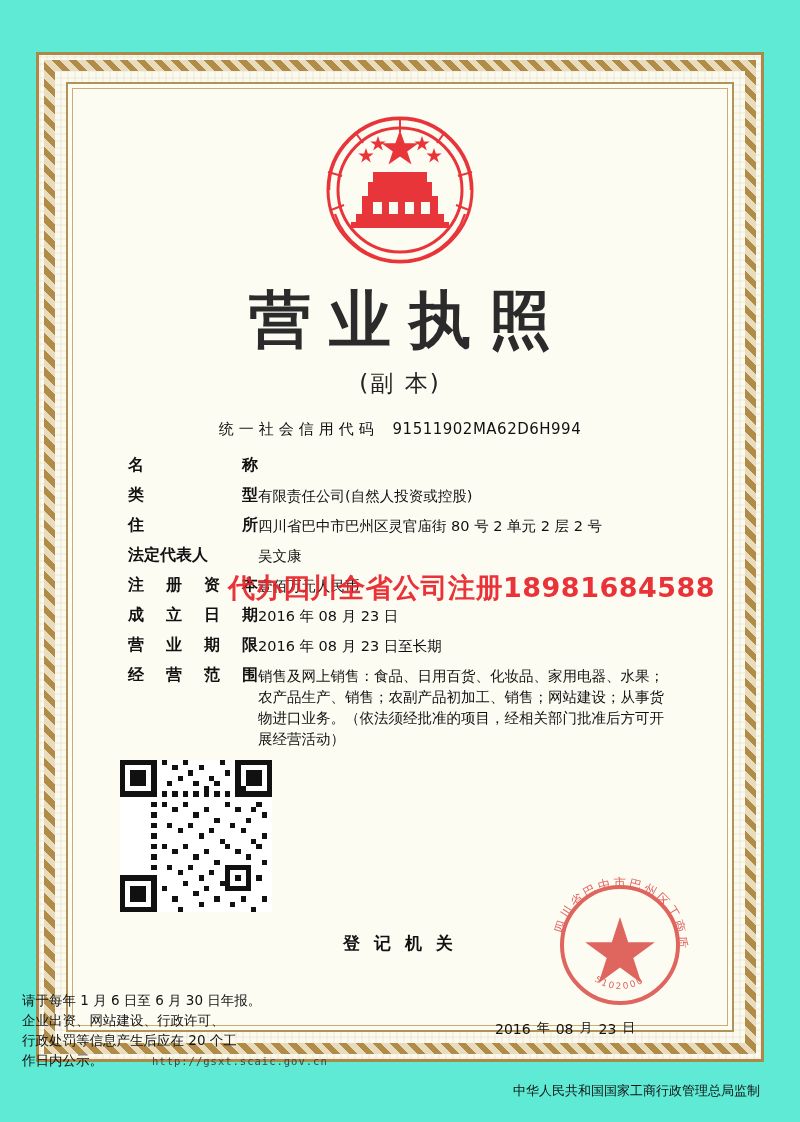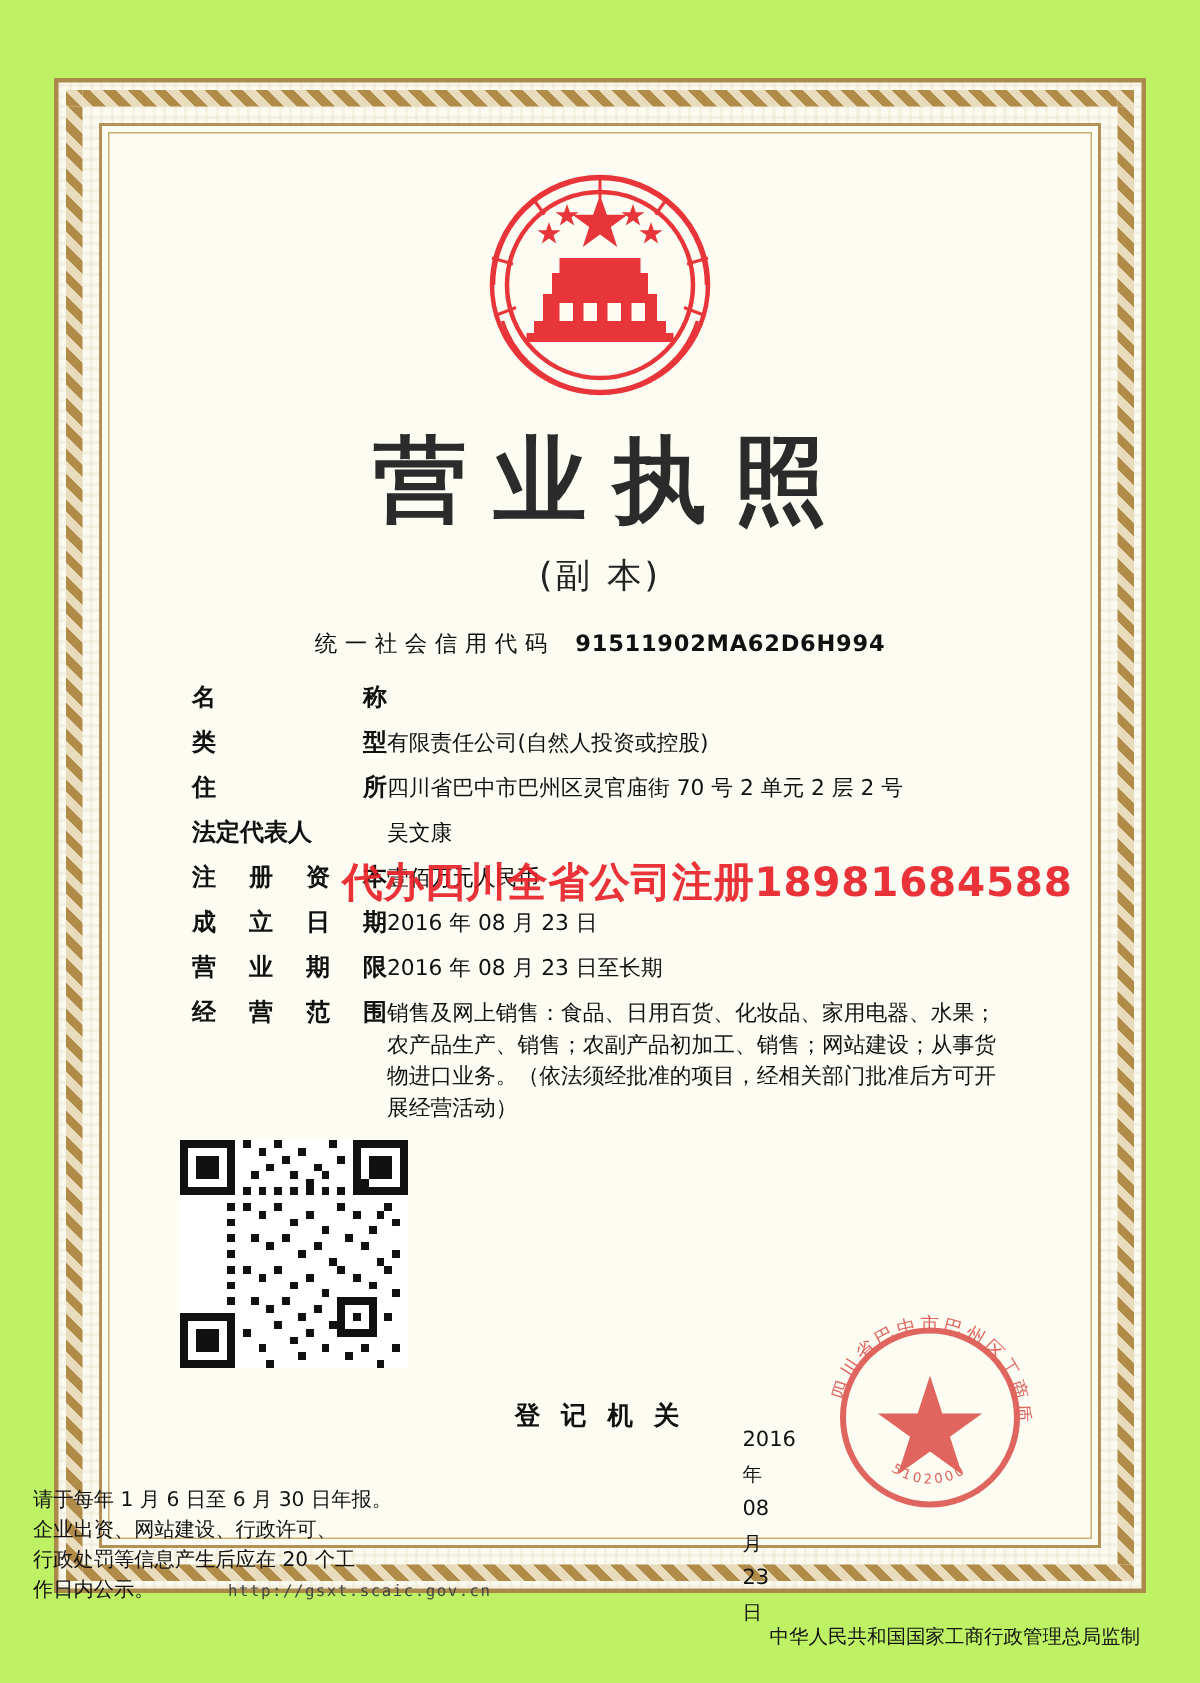--- a/index.html
+++ b/index.html
@@ -5,21 +5,21 @@
   html,body{margin:0;padding:0;}
   body{
     width:800px;height:1122px;
     background:#ffffff;
     font-family:"DejaVu Sans","Liberation Sans",sans-serif;
     overflow:hidden;
     position:relative;
   }
   .page{
     position:absolute;inset:0;
-    background:#bef264;
+    background:#5eead4;
   }
   
   .frame-outer{
     position:absolute;
     left:36px;top:52px;right:36px;bottom:60px;
     border:3px solid #a98a4a;
     background:
       repeating-linear-gradient(0deg, rgba(200,170,110,.10) 0 2px, rgba(255,255,255,0) 2px 7px),
       repeating-linear-gradient(90deg, rgba(200,170,110,.10) 0 2px, rgba(255,255,255,0) 2px 7px),
       #fbfaf0;
@@ -70,21 +70,21 @@
     letter-spacing:2px;
   }
   .credit-code{
     position:absolute;left:0;right:0;top:420px;
     text-align:center;
     font-size:15px;
     color:#111;
     letter-spacing:1px;
   }
   .credit-code .lbl{letter-spacing:5px;}
-  .credit-code .val{letter-spacing:0.5px;margin-left:8px;font-weight:bold;}
+  .credit-code .val{letter-spacing:0.5px;margin-left:8px;font-weight:normal;}
 
   
   .fields{
     position:absolute;left:128px;top:455px;width:545px;
   }
   .row{
     display:flex;
     align-items:flex-start;
     margin-bottom:9px;
     font-size:15px;
@@ -133,23 +133,23 @@
     position:absolute;left:0;right:0;top:932px;
     text-align:center;
     font-size:17px;
     font-weight:bold;
     letter-spacing:4px;
     color:#111;
   }
   
   .datebar{
     position:absolute;
-    left:495px;top:952px;
+    left:495px;top:1019px;
     font-size:14px;color:#111;
-    display:flex;align-items:flex-start;gap:6px;flex-direction:column;
+    display:flex;align-items:flex-end;gap:6px;
   }
   .datebar .num{font-size:14px;}
   .datebar .cn{font-size:13px;}
 
   
   .seal{
     position:absolute;left:540px;top:865px;width:160px;height:160px;
   }
 
   
@@ -250,21 +250,21 @@
           <span>型</span>
         </div>
       <div class="value">有限责任公司(自然人投资或控股)</div>
     </div>
 
     <div class="row">
       <div class="label">
           <span>住</span>
           <span>所</span>
         </div>
-      <div class="value">四川省巴中市巴州区灵官庙街 70 号 2 单元 2 层 2 号</div>
+      <div class="value">四川省巴中市巴州区灵官庙街 80 号 2 单元 2 层 2 号</div>
     </div>
 
     <div class="row">
       <div class="label">
           <span>法定代表人</span>
         </div>
       <div class="value">吴文康</div>
     </div>
 
     <div class="row">

